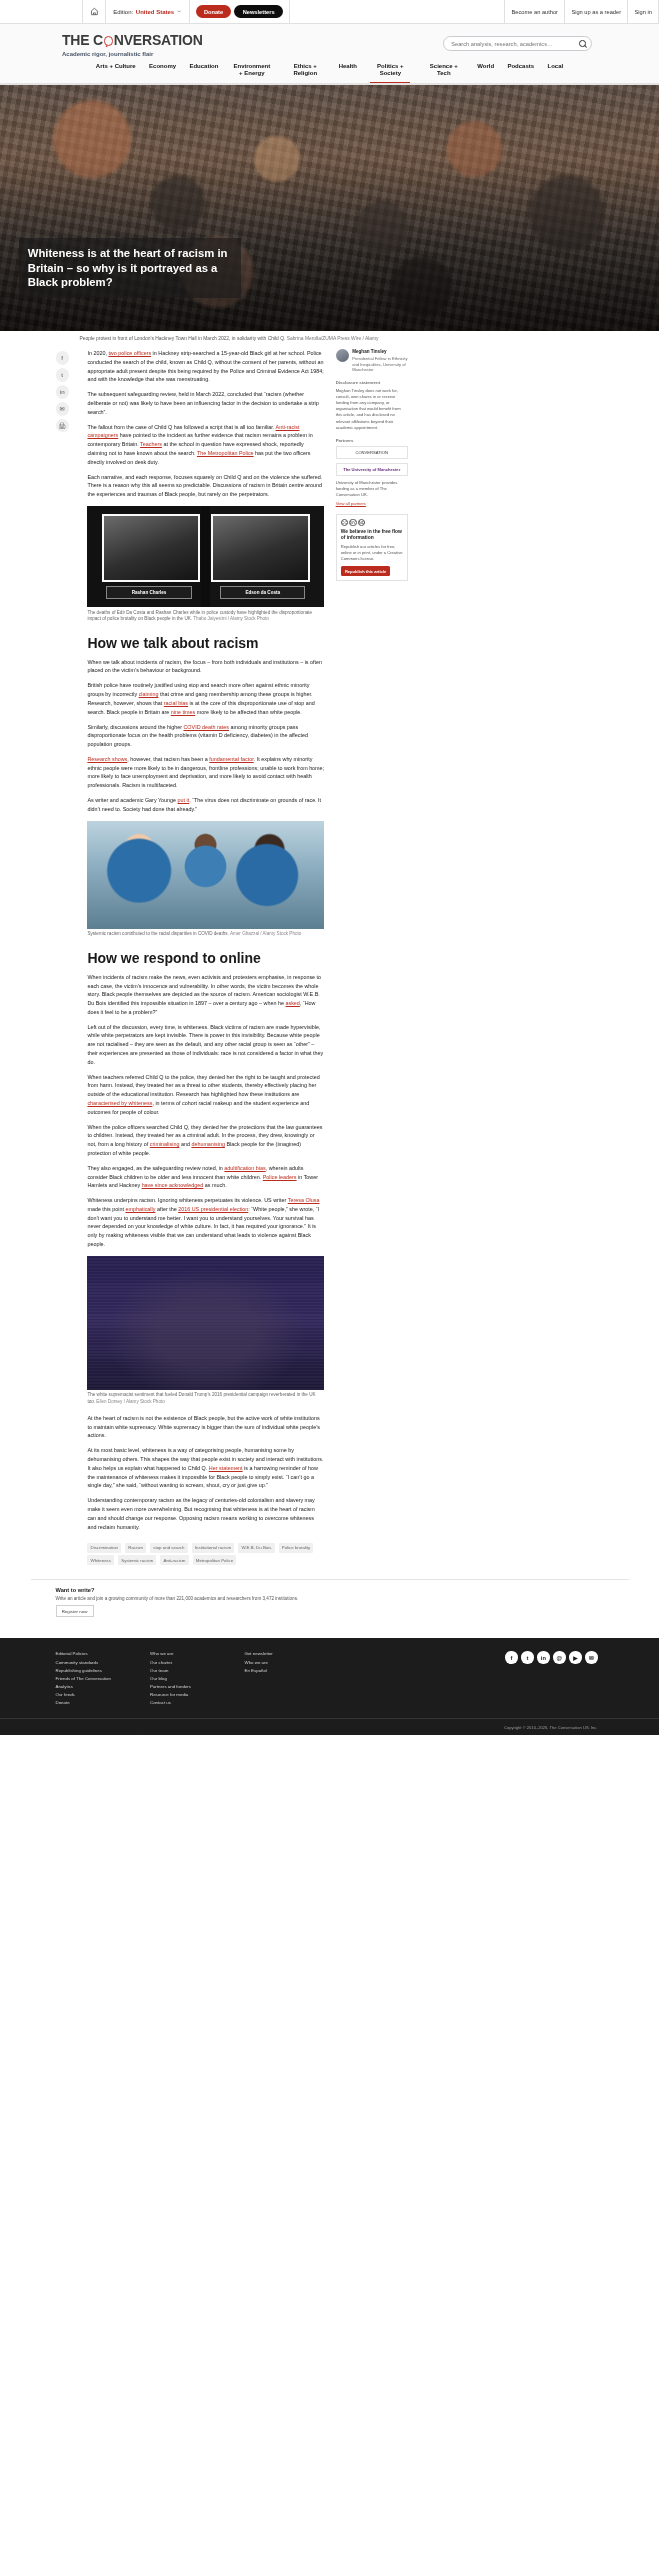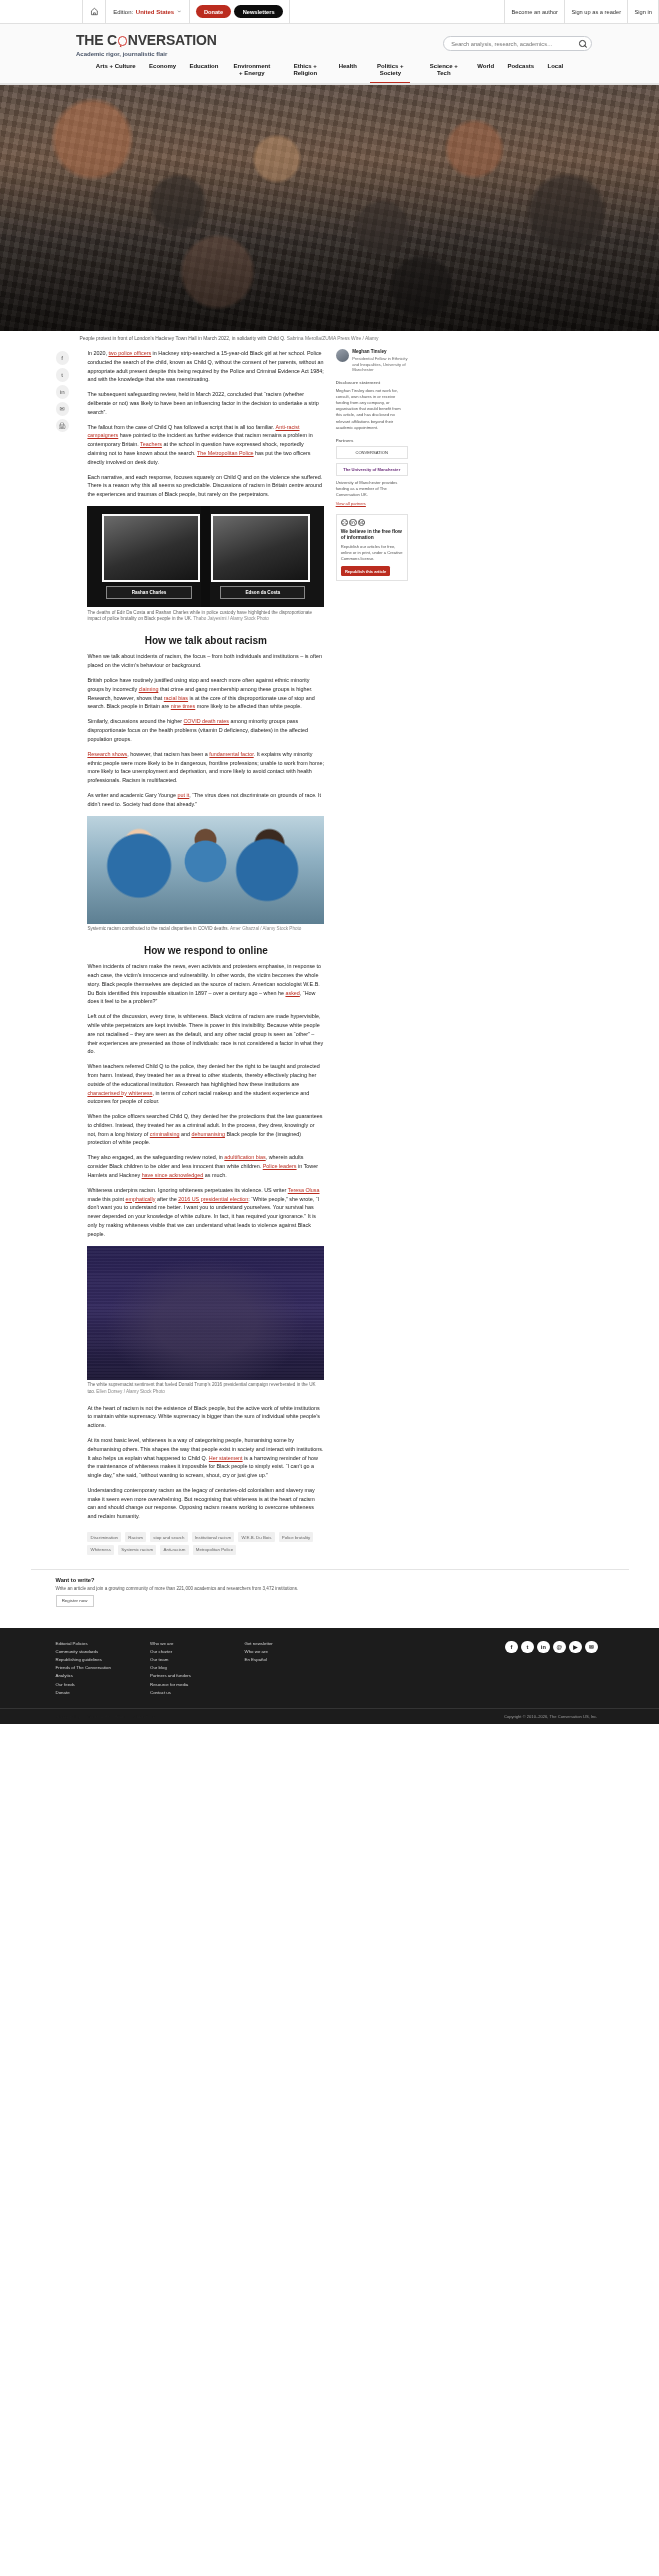--- a/index.html
+++ b/index.html
@@ -45,21 +45,21 @@
     display:flex; align-items:center; padding:0 6.2px; font-size:5.7px;
     color:#333; border-left:0.5px solid #e0e0e0;
   }
   .util-right a:last-child { border-right:0.5px solid #e0e0e0; }
 
   
   .masthead {
     background:#fafafa; border-bottom:0.5px solid #e4e4e4;
     padding:9.3px 0 0 0; position:relative;
   }
-  .masthead-inner { display:flex; align-items:flex-end;padding-left:14px; }
+  .masthead-inner { display:flex; align-items:flex-end; }
   .logo-block { margin-left:62px; }
   .logo {
     font-size:14px; font-weight:bold; letter-spacing:-0.2px; color:#3b3b3b;
     line-height:1; white-space:nowrap; display:flex; align-items:center;
   }
   .logo .bubble {
     display:inline-block; width:9.8px; height:9.8px; border:1.5px solid #d0342c;
     border-radius:50%; margin:0 0.5px; position:relative; top:0.5px;
   }
   .logo .bubble:after{
@@ -127,21 +127,21 @@
   
   .content { width:598px; margin:7.2px auto 0 auto; display:flex; gap:11.3px; padding-left:25px; }
   .rail { width:20.6px; flex:0 0 20.6px; padding-top:2.1px; }
   .share-ico {
     width:13.4px; height:13.4px; border-radius:50%; background:#efefef;
     display:flex; align-items:center; justify-content:center;
     font-size:6.2px; color:#555; margin-bottom:3.6px; cursor:pointer;
   }
   .article { width:237px; flex:0 0 237px; font-size:5.4px; line-height:1.62; color:#222; }
   .article p { margin:0 0 6.2px 0; }
-  .article h2 { font-size:10px; font-weight:bold; margin:11.3px 0 5.2px 0; color:#1a1a1a; line-height:1.3;text-align:center; }
+  .article h2 { font-size:14px; font-weight:bold; margin:11.3px 0 5.2px 0; color:#1a1a1a; line-height:1.3; }
 
   .figure { margin:7.2px 0 8.2px 0; }
   .figcap { font-size:4.6px; color:#666; line-height:1.45; margin-top:2.6px; }
   .figcap .credit { color:#888; }
 
   .img-charles {
     width:100%; height:101px;
     background:
       linear-gradient(90deg,#111 0 48%, #0d0d0d 48% 52%, #141414 52% 100%),
       #101010;
@@ -286,20 +286,21 @@
     <div class="item">Science + Tech</div>
     <div class="item">World</div>
     <div class="item">Podcasts</div>
     <div class="item">Local</div>
   </div>
 </div>
 
 <div class="hero">
   <div class="hero-photo"></div>
   <div class="hero-dark"></div>
+  <h1 class="hero-title">Whiteness is at the heart of racism in Britain – so why is it portrayed as a Black problem?</h1>
 </div>
 <div class="hero-caption">
   <span>People protest in front of London's Hackney Town Hall in March 2022, in solidarity with Child Q.</span>
   <span class="credit">Sabrina Merolla/ZUMA Press Wire / Alamy</span>
 </div>
 
 <div class="content">
 
   <div class="rail">
     <div class="share-ico">f</div>

